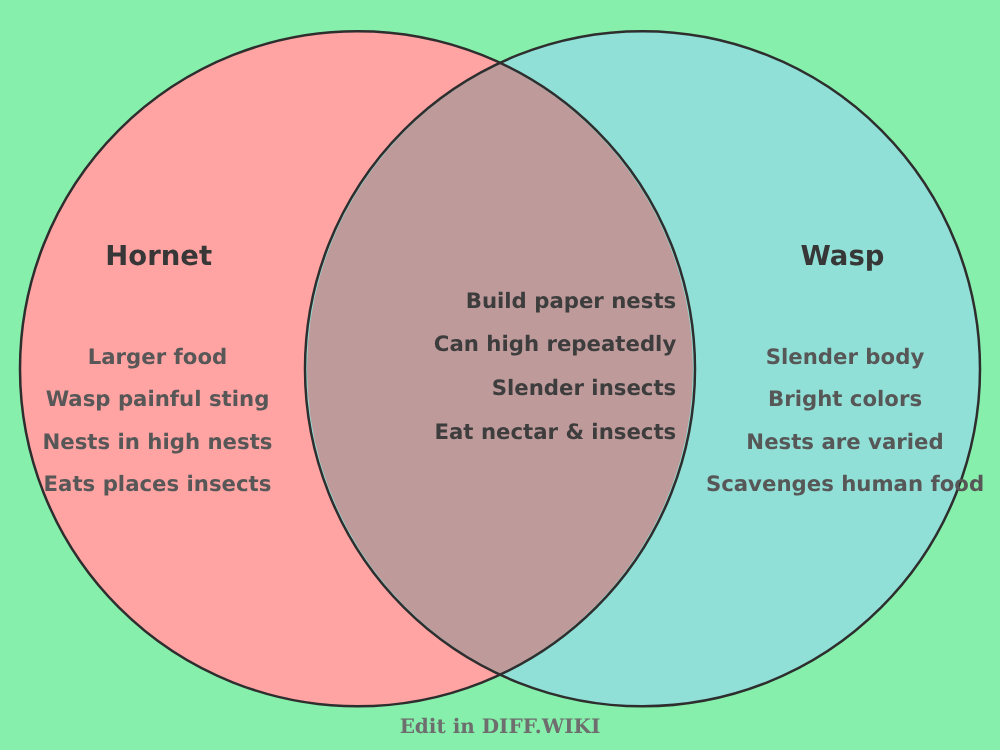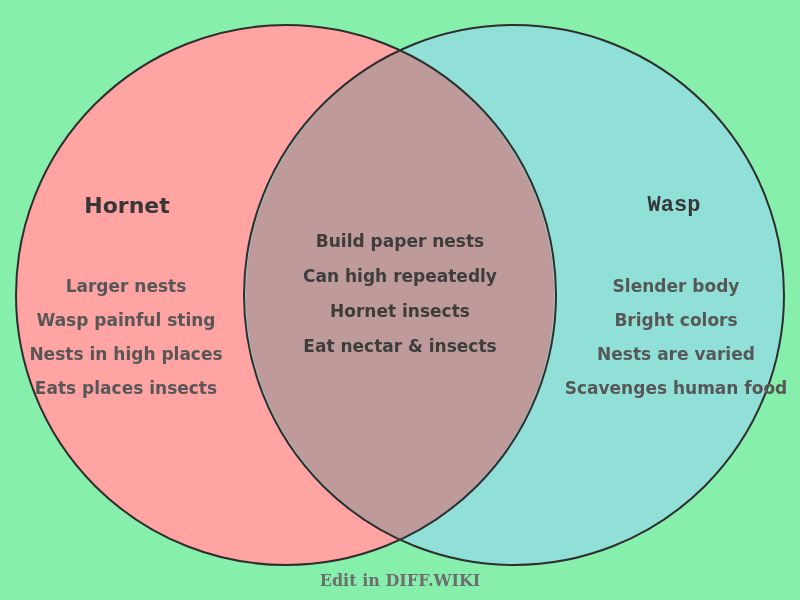--- a/index.html
+++ b/index.html
@@ -12,21 +12,21 @@
     font-family: "DejaVu Sans", "Liberation Sans", sans-serif;
   }
   .venn-svg { position: absolute; left: 0; top: 0; }
   .txt { position: absolute; text-align: center; white-space: nowrap; }
   .circle-title {
     font-size: 22px;
     font-weight: 700;
     line-height: 22px;
   }
   .title-left  { left: 27px;  top: 195px; width: 200px; }
-  .title-right { left: 574px; top: 195px; width: 200px; font-family: Liberation Mono, monospace; }
+  .title-right { left: 574px; top: 195px; width: 200px; }
   .item-list {
     font-size: 17px;
     font-weight: 700;
   }
   .items-left   { left: 6px;   top: 269px; width: 240px; line-height: 34px; }
   .items-right  { left: 546px; top: 269px; width: 260px; line-height: 34px; }
   .items-center { left: 259px; top: 224px; width: 282px; line-height: 35px; }
   .item-line { display: block; }
   .footer {
     left: 0; top: 571px; width: 800px;
@@ -48,30 +48,30 @@
 
     <circle cx="286" cy="295" r="270" fill="none" stroke-width="2" stroke="#2e2e2e"></circle>
     <circle cx="514" cy="295" r="270" fill="none" stroke-width="2" stroke="#2e2e2e"></circle>
   </svg>
 
   <div class="txt circle-title title-left" id="title-left" style="color: rgb(55, 55, 55);">Hornet</div>
 
   <div class="txt circle-title title-right" id="title-right" style="color: rgb(55, 55, 55);">Wasp</div>
 
   <div class="txt item-list items-left" id="items-left" style="color: rgb(87, 87, 87);">
-    <span class="item-line">Larger nests</span>
+    <span class="item-line">Larger food</span>
     <span class="item-line">Wasp painful sting</span>
-    <span class="item-line">Nests in high places</span>
+    <span class="item-line">Nests in high nests</span>
     <span class="item-line">Eats places insects</span>
   </div>
 
-  <div class="txt item-list items-center" id="items-center" style="color: rgb(61, 61, 61);">
+  <div class="txt item-list items-center" id="items-center" style="color: rgb(61, 61, 61); text-align: right;">
     <span class="item-line">Build paper nests</span>
     <span class="item-line">Can high repeatedly</span>
-    <span class="item-line">Hornet insects</span>
+    <span class="item-line">Slender insects</span>
     <span class="item-line">Eat nectar &amp; insects</span>
   </div>
 
   <div class="txt item-list items-right" id="items-right" style="color: rgb(87, 87, 87);">
     <span class="item-line">Slender body</span>
     <span class="item-line">Bright colors</span>
     <span class="item-line">Nests are varied</span>
     <span class="item-line">Scavenges human food</span>
   </div>
 

